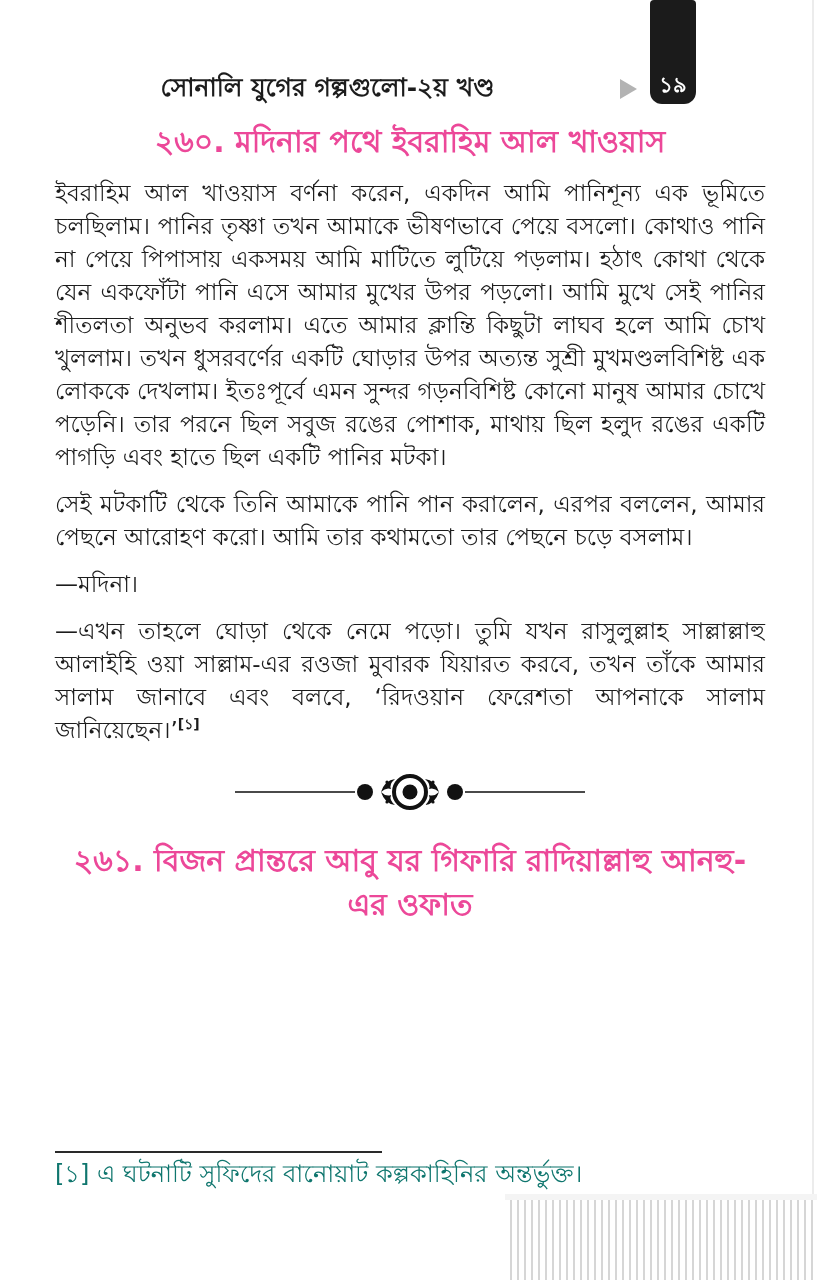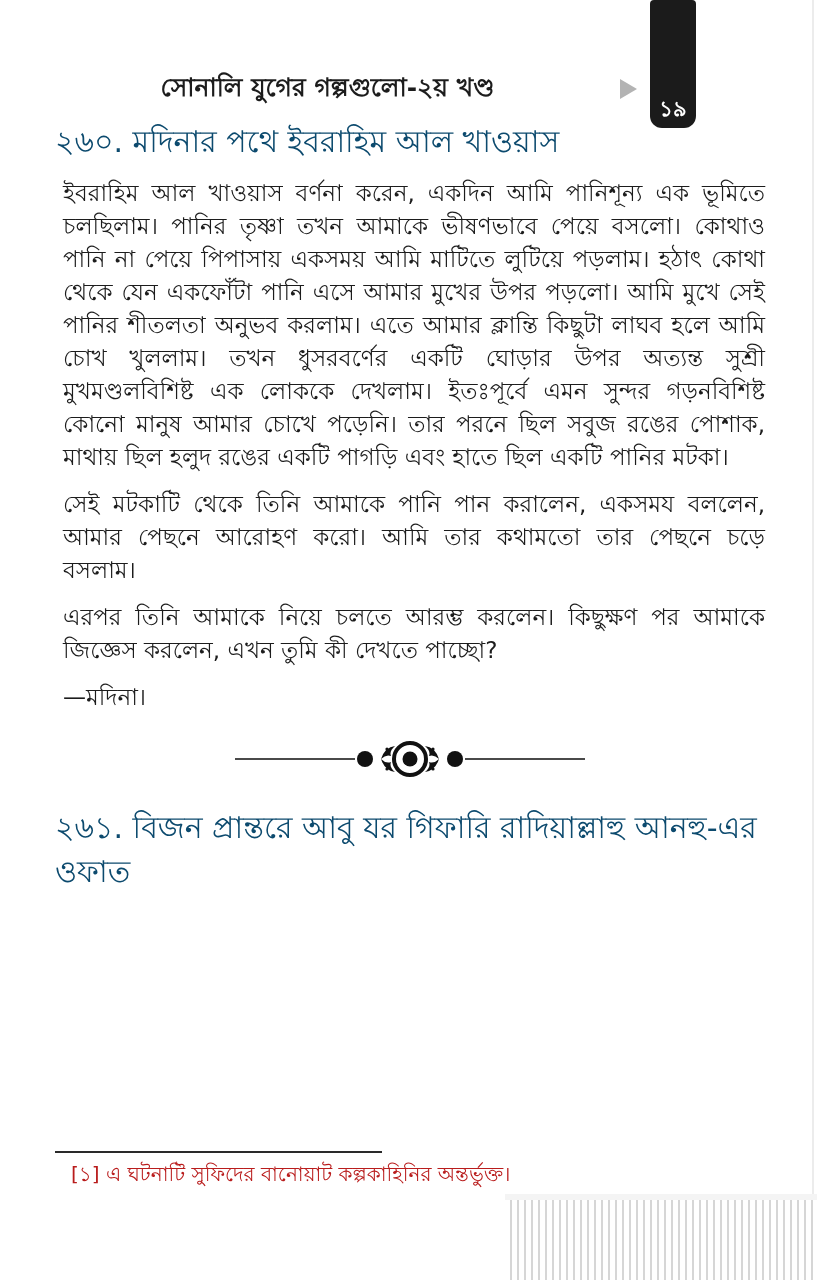--- a/index.html
+++ b/index.html
@@ -35,46 +35,46 @@
     position:absolute;
     left:620px;top:79px;
     width:0;height:0;
     border-left:17px solid #b3b3b3;
     border-top:10px solid transparent;
     border-bottom:10px solid transparent;
   }
   .page-tab{
     position:absolute;
     left:650px;top:0;
-    width:46px;height:128px;
+    width:46px;height:104px;
     background:#1b1b1b;
     border-radius:4px 4px 12px 12px;
     display:flex;align-items:flex-end;justify-content:center;
     box-sizing:border-box;
     padding-bottom:8px;
   }
   .page-tab .num{
     color:#ffffff;font-size:21px;font-weight:bold;line-height:1;
   }
   
   .content{
     position:relative;
     padding:0 52px 0 55px;
   }
   h1.section-heading{
     margin:16px 0 0 0;
-    text-align:left;
+    text-align:center;
     font-size:30px;line-height:44px;
-    font-weight:normal;color:#0c4a6e;
+    font-weight:bold;color:#ec4899;
   }
   h1.section-heading.second{
     margin-top:28px;
   }
   p.body-para{
-    margin:14px 0 0 8px;
+    margin:14px 0 0 0;
     font-size:23px;line-height:33px;
     text-align:justify;
     color:#1c1c1c;
   }
   p.body-para.first{margin-top:13px;}
   p.body-para sup{
     font-size:14px;line-height:0;vertical-align:super;
     font-weight:bold;
   }
   
@@ -85,24 +85,24 @@
   }
   
   .footnote-rule{
     position:absolute;
     left:55px;top:1151px;
     width:327px;height:0;
     border-top:2px solid #2a2a2a;
   }
   .footnote-text{
     position:absolute;
-    left:71px;top:1160px;
+    left:55px;top:1160px;
     width:620px;
-    font-size:20px;line-height:28px;
-    color:#b91c1c;
+    font-size:24px;line-height:28px;
+    color:#0f766e;
   }
   
   .stripes{
     position:absolute;
     right:0;bottom:0;
     width:312px;height:80px;
     background:repeating-linear-gradient(
       90deg,
       #ffffff 0px,#ffffff 5px,
       #d6d6d6 5px,#d6d6d6 7px
@@ -128,26 +128,26 @@
       <span class="num">১৯</span>
     </div>
   </div>
 
   <div class="content">
 
     <h1 class="section-heading">২৬০. মদিনার পথে ইবরাহিম আল খাওয়াস</h1>
 
     <p class="body-para first">ইবরাহিম আল খাওয়াস বর্ণনা করেন, একদিন আমি পানিশূন্য এক ভূমিতে চলছিলাম। পানির তৃষ্ণা তখন আমাকে ভীষণভাবে পেয়ে বসলো। কোথাও পানি না পেয়ে পিপাসায় একসময় আমি মাটিতে লুটিয়ে পড়লাম। হঠাৎ কোথা থেকে যেন একফোঁটা পানি এসে আমার মুখের উপর পড়লো। আমি মুখে সেই পানির শীতলতা অনুভব করলাম। এতে আমার ক্লান্তি কিছুটা লাঘব হলে আমি চোখ খুললাম। তখন ধুসরবর্ণের একটি ঘোড়ার উপর অত্যন্ত সুশ্রী মুখমণ্ডলবিশিষ্ট এক লোককে দেখলাম। ইতঃপূর্বে এমন সুন্দর গড়নবিশিষ্ট কোনো মানুষ আমার চোখে পড়েনি। তার পরনে ছিল সবুজ রঙের পোশাক, মাথায় ছিল হলুদ রঙের একটি পাগড়ি এবং হাতে ছিল একটি পানির মটকা।</p>
 
-    <p class="body-para">সেই মটকাটি থেকে তিনি আমাকে পানি পান করালেন, একসময বললেন, আমার পেছনে আরোহণ করো। আমি তার কথামতো তার পেছনে চড়ে বসলাম।</p>
+    <p class="body-para">সেই মটকাটি থেকে তিনি আমাকে পানি পান করালেন, এরপর বললেন, আমার পেছনে আরোহণ করো। আমি তার কথামতো তার পেছনে চড়ে বসলাম।</p>
 
-    <p class="body-para">এরপর তিনি আমাকে নিয়ে চলতে আরম্ভ করলেন। কিছুক্ষণ পর আমাকে জিজ্ঞেস করলেন, এখন তুমি কী দেখতে পাচ্ছো?</p>
 
     <p class="body-para">—মদিনা।</p>
 
+    <p class="body-para"><span>—এখন তাহলে ঘোড়া থেকে নেমে পড়ো। তুমি যখন রাসুলুল্লাহ সাল্লাল্লাহু আলাইহি ওয়া সাল্লাম-এর রওজা মুবারক যিয়ারত করবে, তখন তাঁকে আমার সালাম জানাবে এবং বলবে, ‘রিদওয়ান ফেরেশতা আপনাকে সালাম জানিয়েছেন।’</span><sup>[১]</sup></p>
 
     <svg class="divider" viewBox="0 0 350 38">
       <line x1="0" y1="19" x2="120" y2="19" stroke="#4a4a4a" stroke-width="2.2"></line>
       <line x1="230" y1="19" x2="350" y2="19" stroke="#4a4a4a" stroke-width="2.2"></line>
       <circle cx="130" cy="19" r="8" fill="#111111"></circle>
       <circle cx="220" cy="19" r="8" fill="#111111"></circle>
 
       <path d="M146 19 q4 -12 14 -13 q-6 5 -4 10 q-5 -2 -10 3 q5 5 10 3 q-2 5 4 10 q-10 -1 -14 -13 z" fill="#111111"></path>
       <path d="M204 19 q-4 -12 -14 -13 q6 5 4 10 q5 -2 10 3 q-5 5 -10 3 q2 5 -4 10 q10 -1 14 -13 z" fill="#111111"></path>
       <circle cx="152" cy="9" r="1.6" fill="#111111"></circle>

